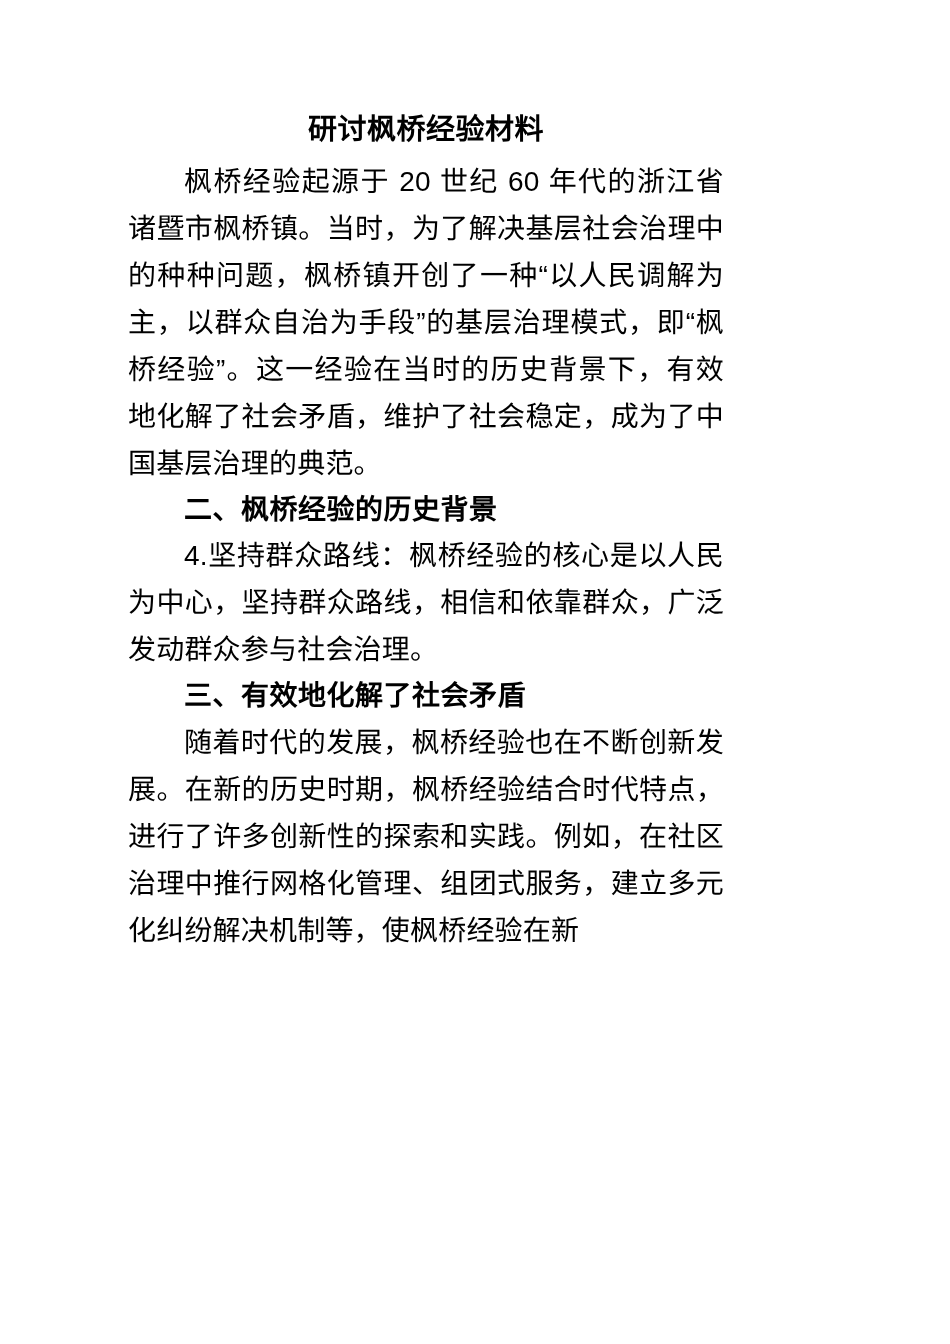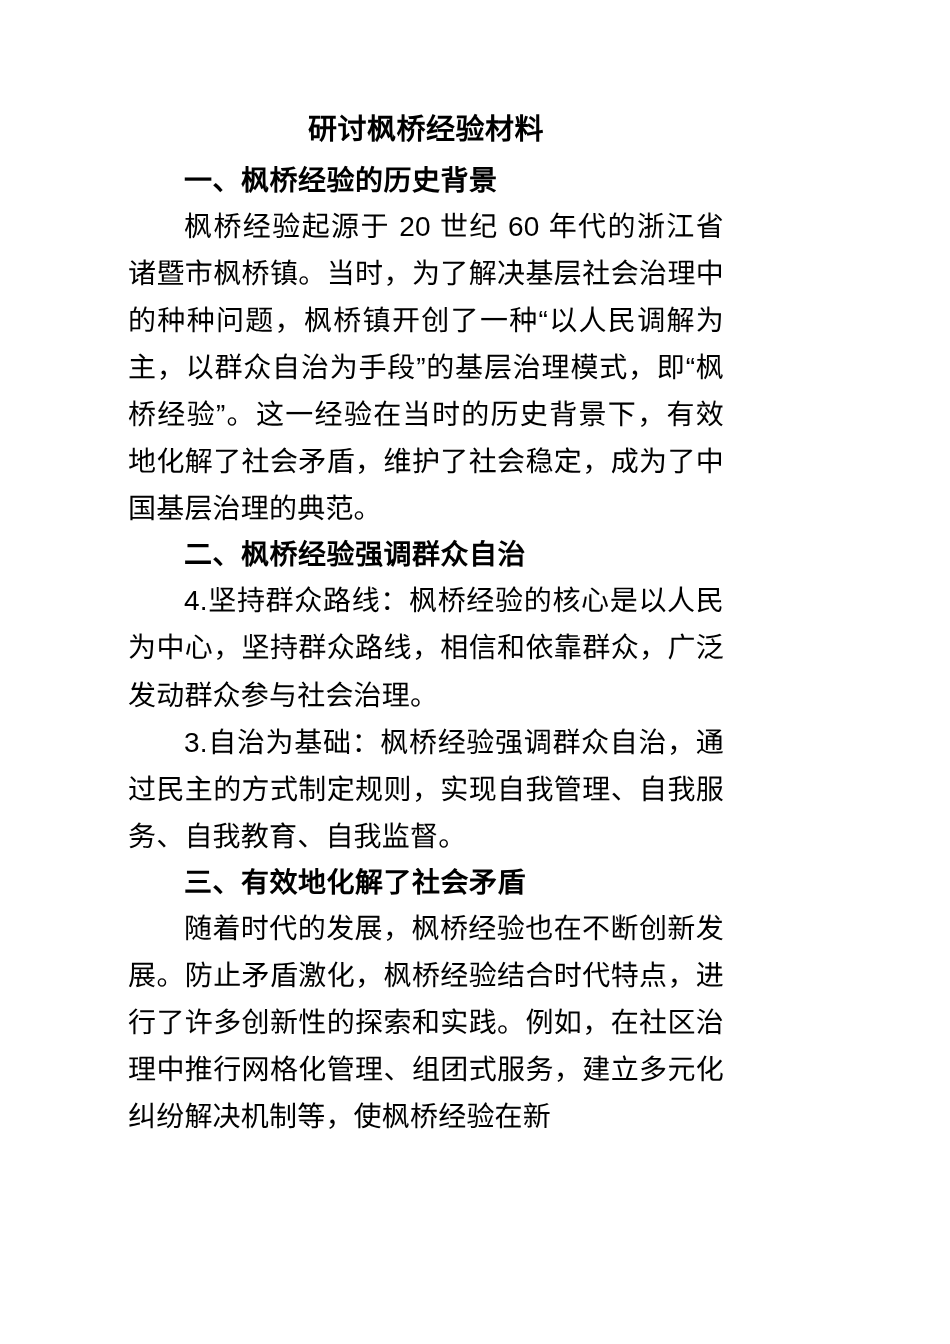--- a/index.html
+++ b/index.html
@@ -51,23 +51,21 @@
     font-family: "Liberation Sans", "DejaVu Sans", sans-serif;
   }
 </style>
 </head>
 <body>
 
 <div class="page">
 
   <h1 class="doc-title">研讨枫桥经验材料</h1>
 
-  <h2 class="section-heading">一、枫桥经验的历史背景</h2>
   <p class="para">枫桥经验起源于 20 世纪 60 年代的浙江省诸暨市枫桥镇。当时，为了解决基层社会治理中的种种问题，枫桥镇开创了一种“以人民调解为主，以群众自治为手段”的基层治理模式，即“枫桥经验”。这一经验在当时的历史背景下，有效地化解了社会矛盾，维护了社会稳定，成为了中国基层治理的典范。</p>
 
-  <h2 class="section-heading">二、枫桥经验强调群众自治</h2>
+  <h2 class="section-heading">二、枫桥经验的历史背景</h2>
   <p class="para">4.坚持群众路线：枫桥经验的核心是以人民为中心，坚持群众路线，相信和依靠群众，广泛发动群众参与社会治理。</p>
-  <p class="para">3.自治为基础：枫桥经验强调群众自治，通过民主的方式制定规则，实现自我管理、自我服务、自我教育、自我监督。</p>
 
   <h2 class="section-heading">三、有效地化解了社会矛盾</h2>
-  <p class="para">随着时代的发展，枫桥经验也在不断创新发展。防止矛盾激化，枫桥经验结合时代特点，进行了许多创新性的探索和实践。例如，在社区治理中推行网格化管理、组团式服务，建立多元化纠纷解决机制等，使枫桥经验在新</p>
+  <p class="para">随着时代的发展，枫桥经验也在不断创新发展。在新的历史时期，枫桥经验结合时代特点，进行了许多创新性的探索和实践。例如，在社区治理中推行网格化管理、组团式服务，建立多元化纠纷解决机制等，使枫桥经验在新</p>
 
 </div>
 
 </body></html>

